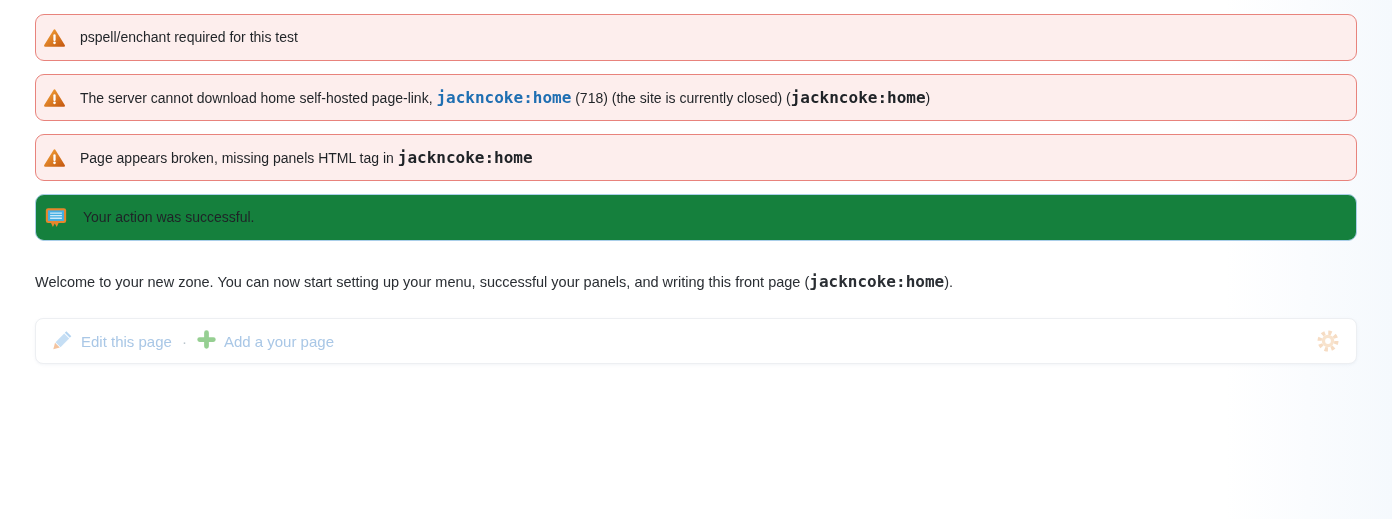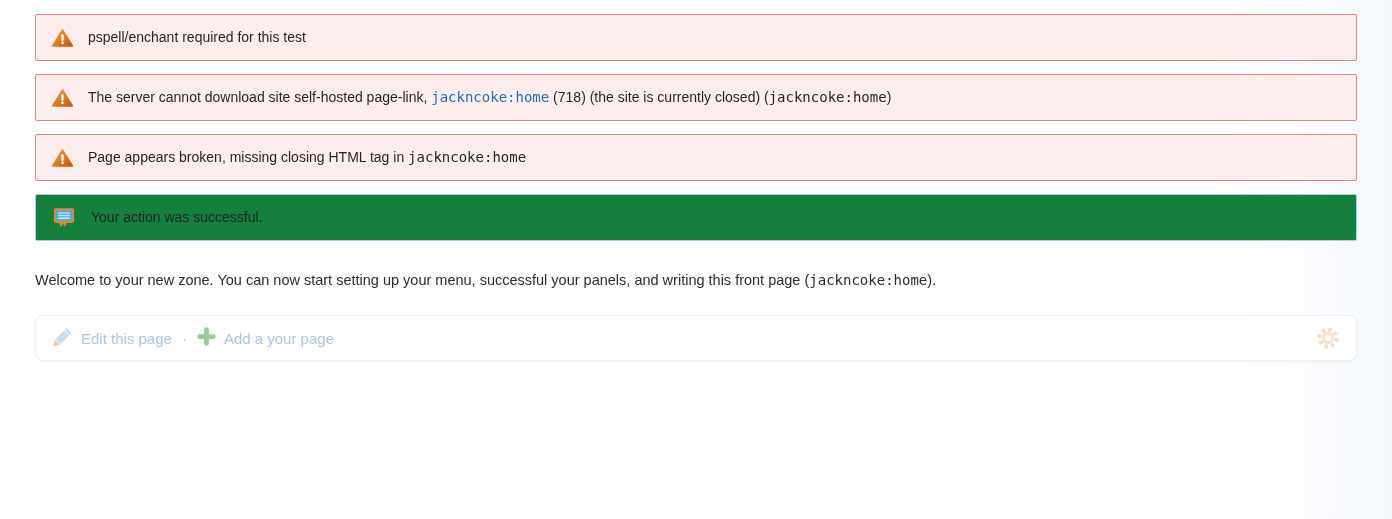--- a/index.html
+++ b/index.html
@@ -10,34 +10,34 @@
     color: #1f2327;
   }
   .container { padding: 14px 35px 0 35px; }
 
   
   .alert {
     display: flex;
     align-items: center;
     gap: 15px;
     min-height: 47px;
-    padding: 10px 16px;
-    border-radius: 2px;
+    padding: 10px 8px;
+    border-radius: 9px;
     margin-bottom: 13px;
     font-size: 14px;
     line-height: 1.45;
   }
   .alert-danger { background: #fdeeed; border: 1px solid #e8837c; }
   .alert-info   { background: #15803d; border: 1px solid #abcfe9; }
   .alert .icon { flex: 0 0 auto; display: inline-flex; }
 
   code, .codelink {
     font-family: "DejaVu Sans Mono", monospace;
-    font-weight: 400;
-    font-size: 14px;
+    font-weight: 700;
+    font-size: 16px;
   }
   a.codelink { color: #1f6fb2; text-decoration: none; }
 
   
   h1.page-title {
     margin-top: 41px;
     font-size: 40px;
     font-weight: 300;
     letter-spacing: 0.3px;
     color: #1b1b1b;
@@ -100,32 +100,32 @@
   </div>
 
   <div class="alert alert-danger">
     <span class="icon">
       <svg width="21" height="20" viewBox="0 0 24 22">
         <path d="M12 2.4 L22.6 19.8 H1.4 Z" fill="url(#warnGrad)" stroke="url(#warnGrad)" stroke-width="2.6" stroke-linejoin="round"></path>
         <path d="M12 8.1 v5.2" stroke="#ffffff" stroke-width="2.6" stroke-linecap="round"></path>
         <circle cx="12" cy="16.5" r="1.55" fill="#ffffff"></circle>
       </svg>
     </span>
-    <span class="msg"><span>The server cannot download site self-hosted page-link, </span><a class="codelink" href="#">jackncoke:home</a><span> (718) (the site is currently closed) (</span><code>jackncoke:home</code><span>)</span></span>
+    <span class="msg"><span>The server cannot download home self-hosted page-link, </span><a class="codelink" href="#">jackncoke:home</a><span> (718) (the site is currently closed) (</span><code>jackncoke:home</code><span>)</span></span>
   </div>
 
   <div class="alert alert-danger">
     <span class="icon">
       <svg width="21" height="20" viewBox="0 0 24 22">
         <path d="M12 2.4 L22.6 19.8 H1.4 Z" fill="url(#warnGrad)" stroke="url(#warnGrad)" stroke-width="2.6" stroke-linejoin="round"></path>
         <path d="M12 8.1 v5.2" stroke="#ffffff" stroke-width="2.6" stroke-linecap="round"></path>
         <circle cx="12" cy="16.5" r="1.55" fill="#ffffff"></circle>
       </svg>
     </span>
-    <span class="msg"><span>Page appears broken, missing closing HTML tag in </span><code>jackncoke:home</code></span>
+    <span class="msg"><span>Page appears broken, missing panels HTML tag in </span><code>jackncoke:home</code></span>
   </div>
 
   <div class="alert alert-info">
     <span class="icon">
       <svg width="24" height="23" viewBox="0 0 26 24">
         <rect x="2" y="2" width="22" height="16" rx="2.5" fill="#e8862c"></rect>
         <path d="M7 16.5 L9.6 22.4 L11.7 18.6 L13.8 22.4 L16.4 16.5 Z" fill="#e8862c"></path>
         <rect x="4.3" y="4.3" width="17.4" height="11.4" fill="#45aee3"></rect>
         <path d="M6.6 7.2 H19.4 M6.6 10 H19.4 M6.6 12.8 H19.4" stroke="#cdeaf8" stroke-width="1.5"></path>
       </svg>

